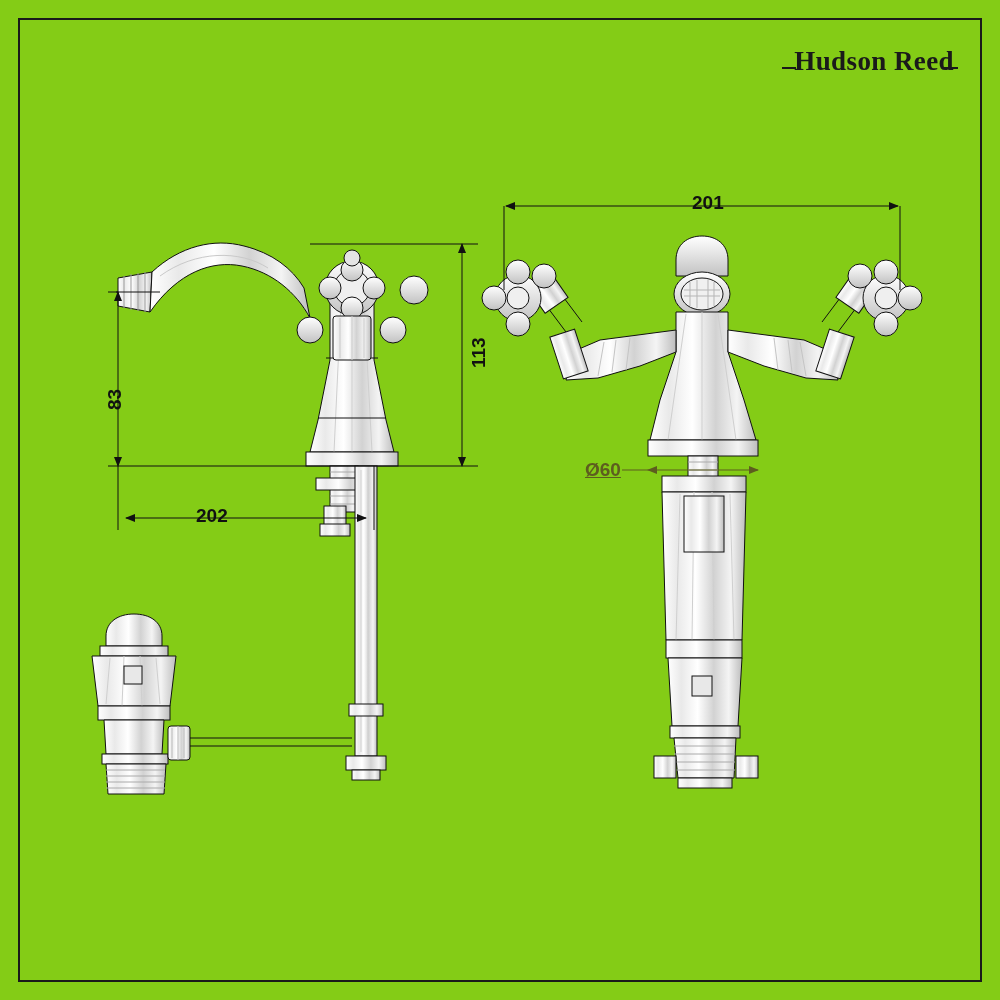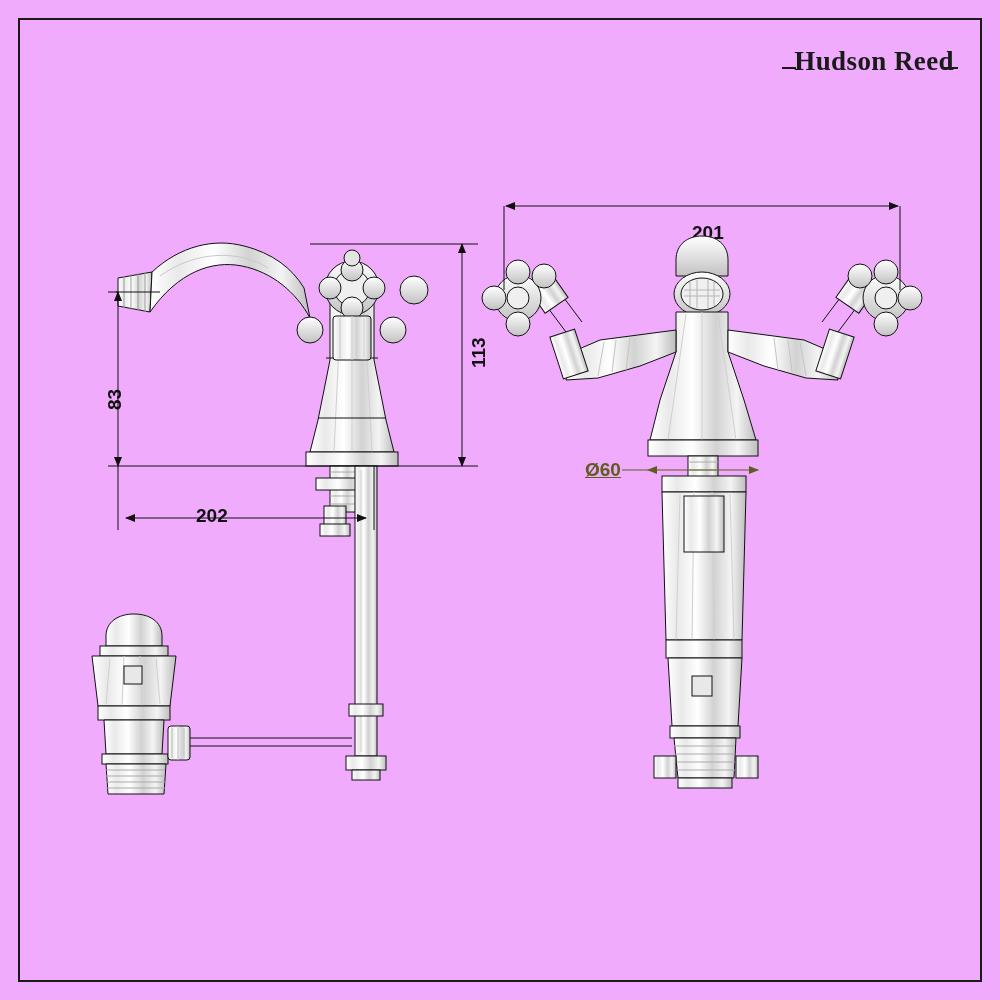--- a/index.html
+++ b/index.html
@@ -7,21 +7,21 @@
     padding: 0;
     background: #ffffff;
   }
   body {
     font-family: "Liberation Sans", sans-serif;
   }
   #sheet {
     position: relative;
     width: 1000px;
     height: 1000px;
-    background: #f0abfc;
+    background: #84cc16;
     overflow: hidden;
   }
   .frame {
     position: absolute;
     left: 18px;
     top: 18px;
     width: 964px;
     height: 964px;
     border: 2px solid #1a1a1a;
     box-sizing: border-box;
@@ -81,21 +81,21 @@
 
   <div class="brand">
     <div class="brand-rule-left"></div>
     <div class="brand-rule-right"></div>
     <div class="brand-text">Hudson Reed</div>
   </div>
 
   <div class="dim vert" style="left:104px; top:410px;">83</div>
   <div class="dim vert" style="left:468px; top:368px;">113</div>
   <div class="dim" style="left:196px; top:505px;">202</div>
-  <div class="dim" style="left:692px; top:192px;margin-top:30px;">201</div>
+  <div class="dim" style="left:692px; top:192px;">201</div>
   <div class="dim olive" style="left:585px; top:459px;text-decoration:underline;">Ø60</div>
 
   <svg class="layer" viewBox="0 0 1000 1000">
     <defs>
       <marker id="ar" markerWidth="10" markerHeight="8" refX="9" refY="4" orient="auto">
         <path d="M0,0 L10,4 L0,8 z" fill="#111"></path>
       </marker>
       <marker id="arS" markerWidth="10" markerHeight="8" refX="1" refY="4" orient="auto">
         <path d="M10,0 L0,4 L10,8 z" fill="#111"></path>
       </marker>

